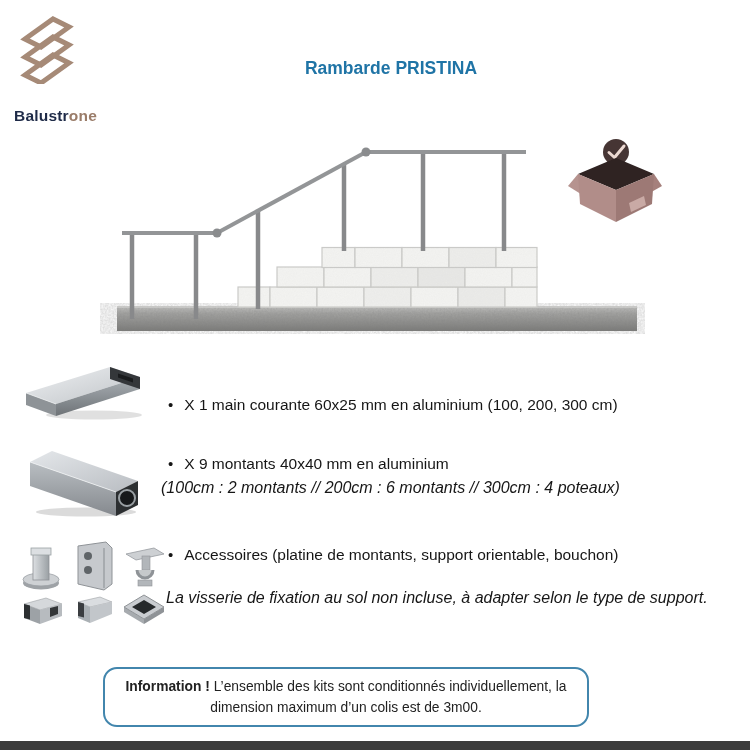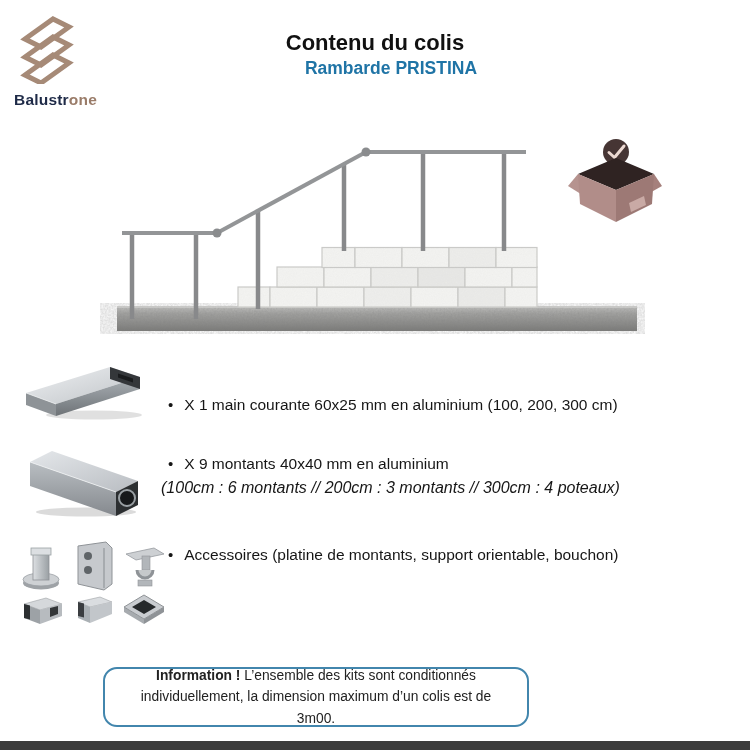--- a/index.html
+++ b/index.html
@@ -1,41 +1,41 @@
 <!DOCTYPE html>
 <html><head>
 <meta charset="utf-8">
 <style>
   html,body{margin:0;padding:0;background:#fff;}
   .page{position:relative;width:750px;height:750px;background:#ffffff;overflow:hidden;
         font-family:"Liberation Sans",sans-serif;color:#161616;}
   
   .logo{position:absolute;left:14px;top:10px;width:110px;}
-  .logo-text{font-size:15.5px;font-weight:700;color:#1e2a47;margin-top:3px;letter-spacing:.2px;}
+  .logo-text{font-size:15.5px;font-weight:700;color:#1e2a47;margin-top:19px;letter-spacing:.2px;}
   .logo-text .accent{color:#9a7c69;}
   .title{position:absolute;top:30px;left:0;right:0;text-align:center;
          font-size:22px;font-weight:700;color:#111;}
   .subtitle{position:absolute;top:58px;left:0;right:0;text-align:center;
             font-size:17.5px;font-weight:700;color:#1f74a6;padding-left:32px;}
   
   .illus{position:absolute;left:100px;top:126px;width:545px;height:212px;}
   .pkg-icon{position:absolute;left:566px;top:124px;width:96px;height:100px;}
   
   .thumb-hr{position:absolute;left:22px;top:360px;width:120px;height:62px;}
   .thumb-po{position:absolute;left:24px;top:436px;width:118px;height:82px;}
   .thumb-ac{position:absolute;left:16px;top:540px;width:148px;height:100px;}
   .b-line{position:absolute;left:168px;font-size:15.5px;color:#161616;
           display:flex;gap:11px;align-items:baseline;white-space:nowrap;}
   .b-line .bullet{font-size:15px;}
   .b1{top:396px;} .b2{top:455px;} .b3{top:546px;}
   .note{position:absolute;font-style:italic;font-size:16px;color:#161616;white-space:nowrap;}
   .n2{left:161px;top:479px;}
   .n3{left:166px;top:589px;}
   
-  .info-box{position:absolute;left:103px;top:667px;width:426px;height:60px;box-sizing:border-box;
+  .info-box{position:absolute;left:103px;top:667px;width:486px;height:60px;box-sizing:border-box;
             border:2px solid #4286ad;border-radius:14px;display:flex;align-items:center;
             justify-content:center;text-align:center;padding:2px 20px;}
   .info-box p{margin:0;font-size:13.8px;line-height:1.55;color:#222;}
   .info-box .lbl{font-weight:700;}
   .bottom-bar{position:absolute;left:0;top:741px;width:750px;height:9px;background:#3b3b3b;}
 </style>
 </head>
 <body>
 
 <div class="page">
@@ -44,21 +44,20 @@
     <svg width="66" height="74" viewBox="0 0 66 74">
       <g stroke="#a68a77" stroke-width="5" fill="none" stroke-linejoin="miter">
         <path d="M11,29 L39,9 L55,17 L27,37 Z"></path>
         <path d="M11,47 L39,27 L55,35 L27,55 Z"></path>
         <path d="M11,65 L39,45 L55,53 L27,73 Z"></path>
       </g>
     </svg>
     <div class="logo-text"><span>Balustr</span><span class="accent">one</span></div>
   </div>
 
-  <div class="title">Contenu du colis</div>
   <div class="subtitle">Rambarde PRISTINA</div>
 
   <svg class="illus" viewBox="100 126 545 212">
     <defs>
       <linearGradient id="gg" x1="0" y1="0" x2="0" y2="1">
         <stop offset="0" stop-color="#c6c6c4"></stop>
           <stop offset="0.3" stop-color="#a4a4a2"></stop>
           <stop offset="1" stop-color="#7b7b79"></stop>
       </linearGradient>
       <filter id="noi">
@@ -174,21 +173,21 @@
     <polygon points="6,26 28,15 114,45 92,56" fill="url(#poT)"></polygon>
     <polygon points="6,26 92,56 92,80 6,50" fill="url(#poF)"></polygon>
     <polygon points="92,56 114,45 114,69 92,80" fill="#2c2f31"></polygon>
     <circle cx="103" cy="62" r="8" fill="#17191b" stroke="#9aa0a4" stroke-width="2"></circle>
     <line x1="6" y1="26" x2="92" y2="56" stroke="#f2f4f5" stroke-width="1" opacity="0.8"></line>
   </svg>
   <div class="b-line b2">
     <span class="bullet">•</span>
     <span>X 9 montants 40x40 mm en aluminium</span>
   </div>
-  <div class="note n2">(100cm : 6 montants // 200cm : 3 montants // 300cm : 4 poteaux)</div>
+  <div class="note n2">(100cm : 2 montants // 200cm : 6 montants // 300cm : 4 poteaux)</div>
 
   <svg class="thumb-ac" viewBox="0 0 148 100">
     <defs>
       <linearGradient id="acM" x1="0" y1="0" x2="1" y2="0">
           <stop offset="0" stop-color="#dcdfe2"></stop>
           <stop offset="1" stop-color="#9aa0a4"></stop>
         </linearGradient>
     </defs>
 
     <g>
@@ -231,19 +230,20 @@
       <polygon points="108,67 128,79 128,84 108,72" fill="#a7abaf"></polygon>
       <polygon points="148,67 128,79 128,84 148,72" fill="#8f9397"></polygon>
       <polygon points="128,55 148,67 128,79 108,67" fill="#c9ccd0" stroke="#8f9397" stroke-width="1"></polygon>
       <polygon points="128,60 140,67 128,74 116,67" fill="#26292b"></polygon>
     </g>
   </svg>
   <div class="b-line b3">
     <span class="bullet">•</span>
     <span>Accessoires (platine de montants, support orientable, bouchon)</span>
   </div>
+  <div class="note n3">La visserie de fixation au sol non incluse, à adapter selon le type de support.</div>
 
   <div class="info-box">
     <p><span class="lbl">Information !</span> <span>L’ensemble des kits sont conditionnés individuellement, la dimension maximum d’un colis est de 3m00.</span></p>
   </div>
 
   <div class="bottom-bar"></div>
 </div>
 
 </body></html>

